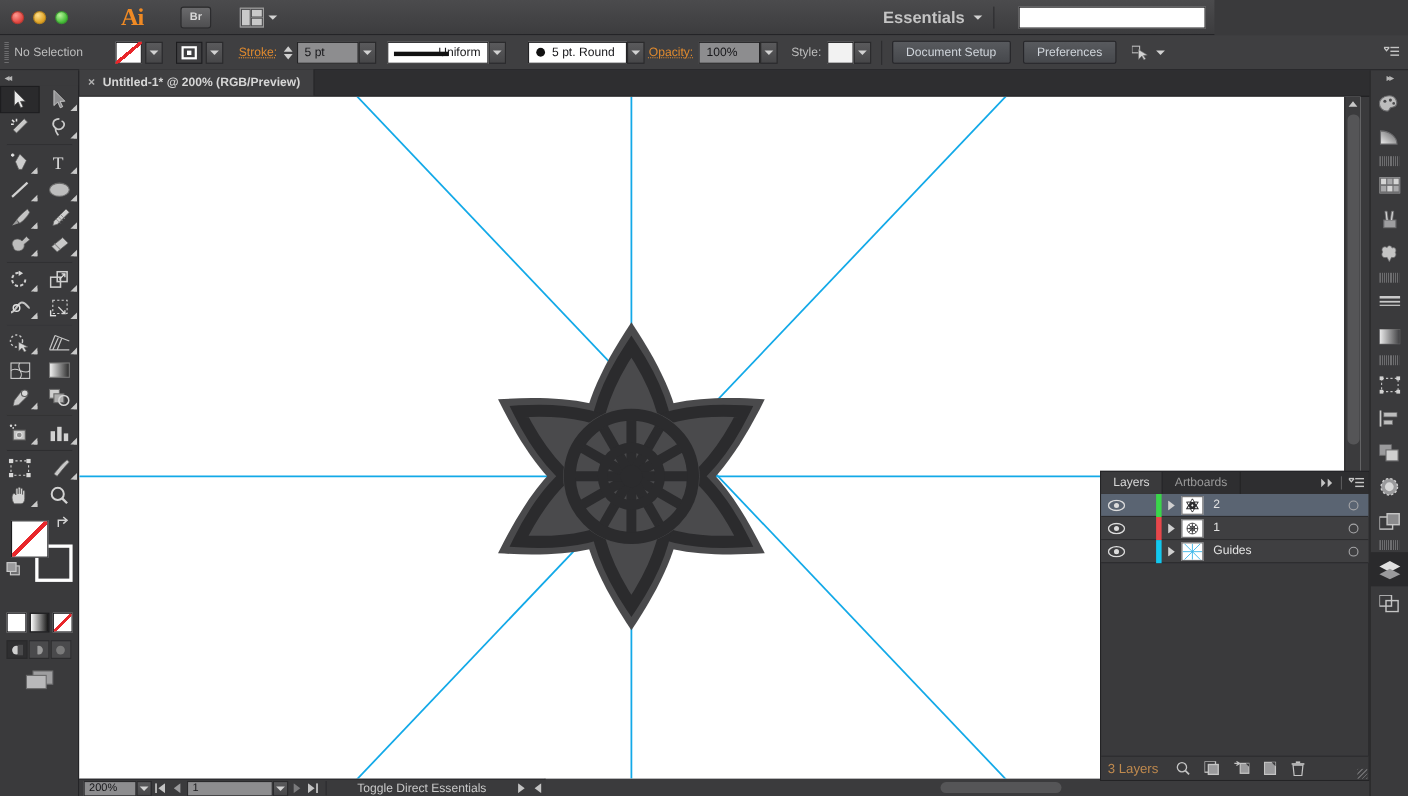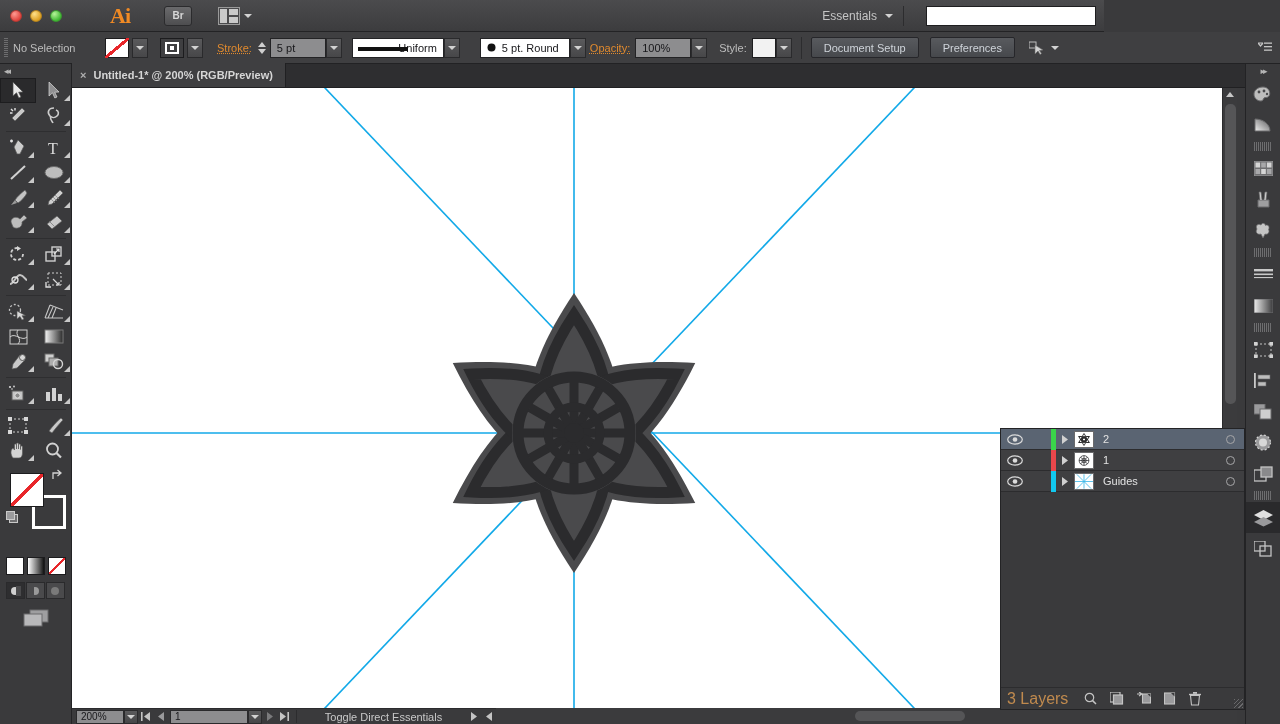--- a/index.html
+++ b/index.html
@@ -40,21 +40,21 @@
   .arrange-ico {
     width:22px; height:18px; border:1px solid #9a9a9a; background:#8e8e90;
     display:grid; grid-template-columns: 9px 1fr; grid-template-rows: 1fr 1fr;
   }
   .arrange-ico i { border:1px solid #4a4a4c; background:#c9c9c9; display:block; }
   .arrange-ico i.tall { grid-row: 1 / span 2; }
   .ws-area {
     position:absolute; right: 0; top:0; height:32px; display:flex; align-items:center;
   }
   .ws-sep { width:1px; height:20px; background:#2c2c2e; margin: 0 10px; }
-  .ws-label { font-size:12px; font-weight:normal; color:#c5c5c5; }
+  .ws-label { font-size:15px; font-weight:bold; color:#c5c5c5; }
   .search-box {
     width: 170px; height: 20px; background:#fff; border:1px solid #1e1e20;
     margin-left: 12px; margin-right: 8px;
   }
 
   
   .controlbar {
     position:absolute; top:32px; left:0; width:1280px; height:32px;
     background:#3f3f41; border-bottom:1px solid #222224;
     display:flex; align-items:center;
@@ -199,21 +199,21 @@
   .l-lock{width:22px;}
   .l-color{width:5px;height:21px;}
   .l-tri{width:18px;display:flex;align-items:center;justify-content:center;}
   .l-thumb{width:20px;height:17px;background:#fff;border:1px solid #6a6a6c;
     display:flex;align-items:center;justify-content:center;overflow:hidden;}
   .l-name{flex:1;padding-left:9px;font-size:11px;color:#e2e2e2;}
   .l-target{width:28px;display:flex;align-items:center;justify-content:center;}
   .l-target i{width:9px;height:9px;border:1px solid #a6a6a8;border-radius:50%;display:block;}
   .lp-footer{position:absolute;bottom:0;left:0;width:243px;height:22px;
     background:#3a3a3c;border-top:1px solid #2c2c2e;display:flex;align-items:center;}
-  .lp-count{font-size:16px;color:#c08a4e;padding-left:6px;}
+  .lp-count{font-size:12px;color:#c08a4e;padding-left:6px;}
   .lp-icons{display:flex;align-items:center;gap:13px;margin-left:16px;}
   .lp-resize{position:absolute;right:1px;bottom:1px;width:9px;height:9px;
     background:repeating-linear-gradient(135deg,#6a6a6c 0 1px,transparent 1px 3px);}
 
   
   .statusbar{
     position:absolute; top:708px; left:72px; width:424px; height:16px;
     background:#3a3a3c; display:flex; align-items:center; gap:0;
     border-top:1px solid #2c2c2e;
   }
@@ -758,20 +758,37 @@
   </div>
   <div class="rd-item">
     <svg width="19" height="16">
         <rect x="0" y="0" width="11" height="10" fill="none" stroke="#c4c4c4" stroke-width="1.3"></rect>
         <rect x="6" y="5" width="11" height="10" fill="none" stroke="#c4c4c4" stroke-width="1.3"></rect>
       </svg>
   </div>
 </div>
 
 <div class="layerspanel">
+  <div class="lp-tabs">
+    <div class="lp-tab active">Layers</div>
+    <div class="lp-tab">Artboards</div>
+    <div class="lp-tabctl">
+      <svg width="12" height="8">
+        <path d="M0 0 L4 4 L0 8 Z" fill="#c5c5c5"></path>
+          <path d="M6 0 L10 4 L6 8 Z" fill="#c5c5c5"></path>
+      </svg>
+      <div style="width:1px;height:12px;background:#5a5a5c"></div>
+      <svg width="14" height="11">
+        <path d="M0 1 L5 1 M0 1 L2.5 4 L5 1" stroke="#c5c5c5" fill="none" stroke-width="1.2"></path>
+        <rect x="6" y="0.5" width="8" height="1.3" fill="#c5c5c5"></rect>
+        <rect x="6" y="4" width="8" height="1.3" fill="#c5c5c5"></rect>
+        <rect x="6" y="7.5" width="8" height="1.3" fill="#c5c5c5"></rect>
+      </svg>
+    </div>
+  </div>
 
   <div class="lp-rows">
 
     <div class="lrow sel">
       <div class="l-eye">
         <svg width="16" height="11">
             <ellipse cx="8" cy="5.5" rx="7.3" ry="4.6" fill="none" stroke="#dcdcdc" stroke-width="1.2"></ellipse>
             <circle cx="8" cy="5.5" r="2.3" fill="#dcdcdc"></circle>
           </svg>
       </div>

